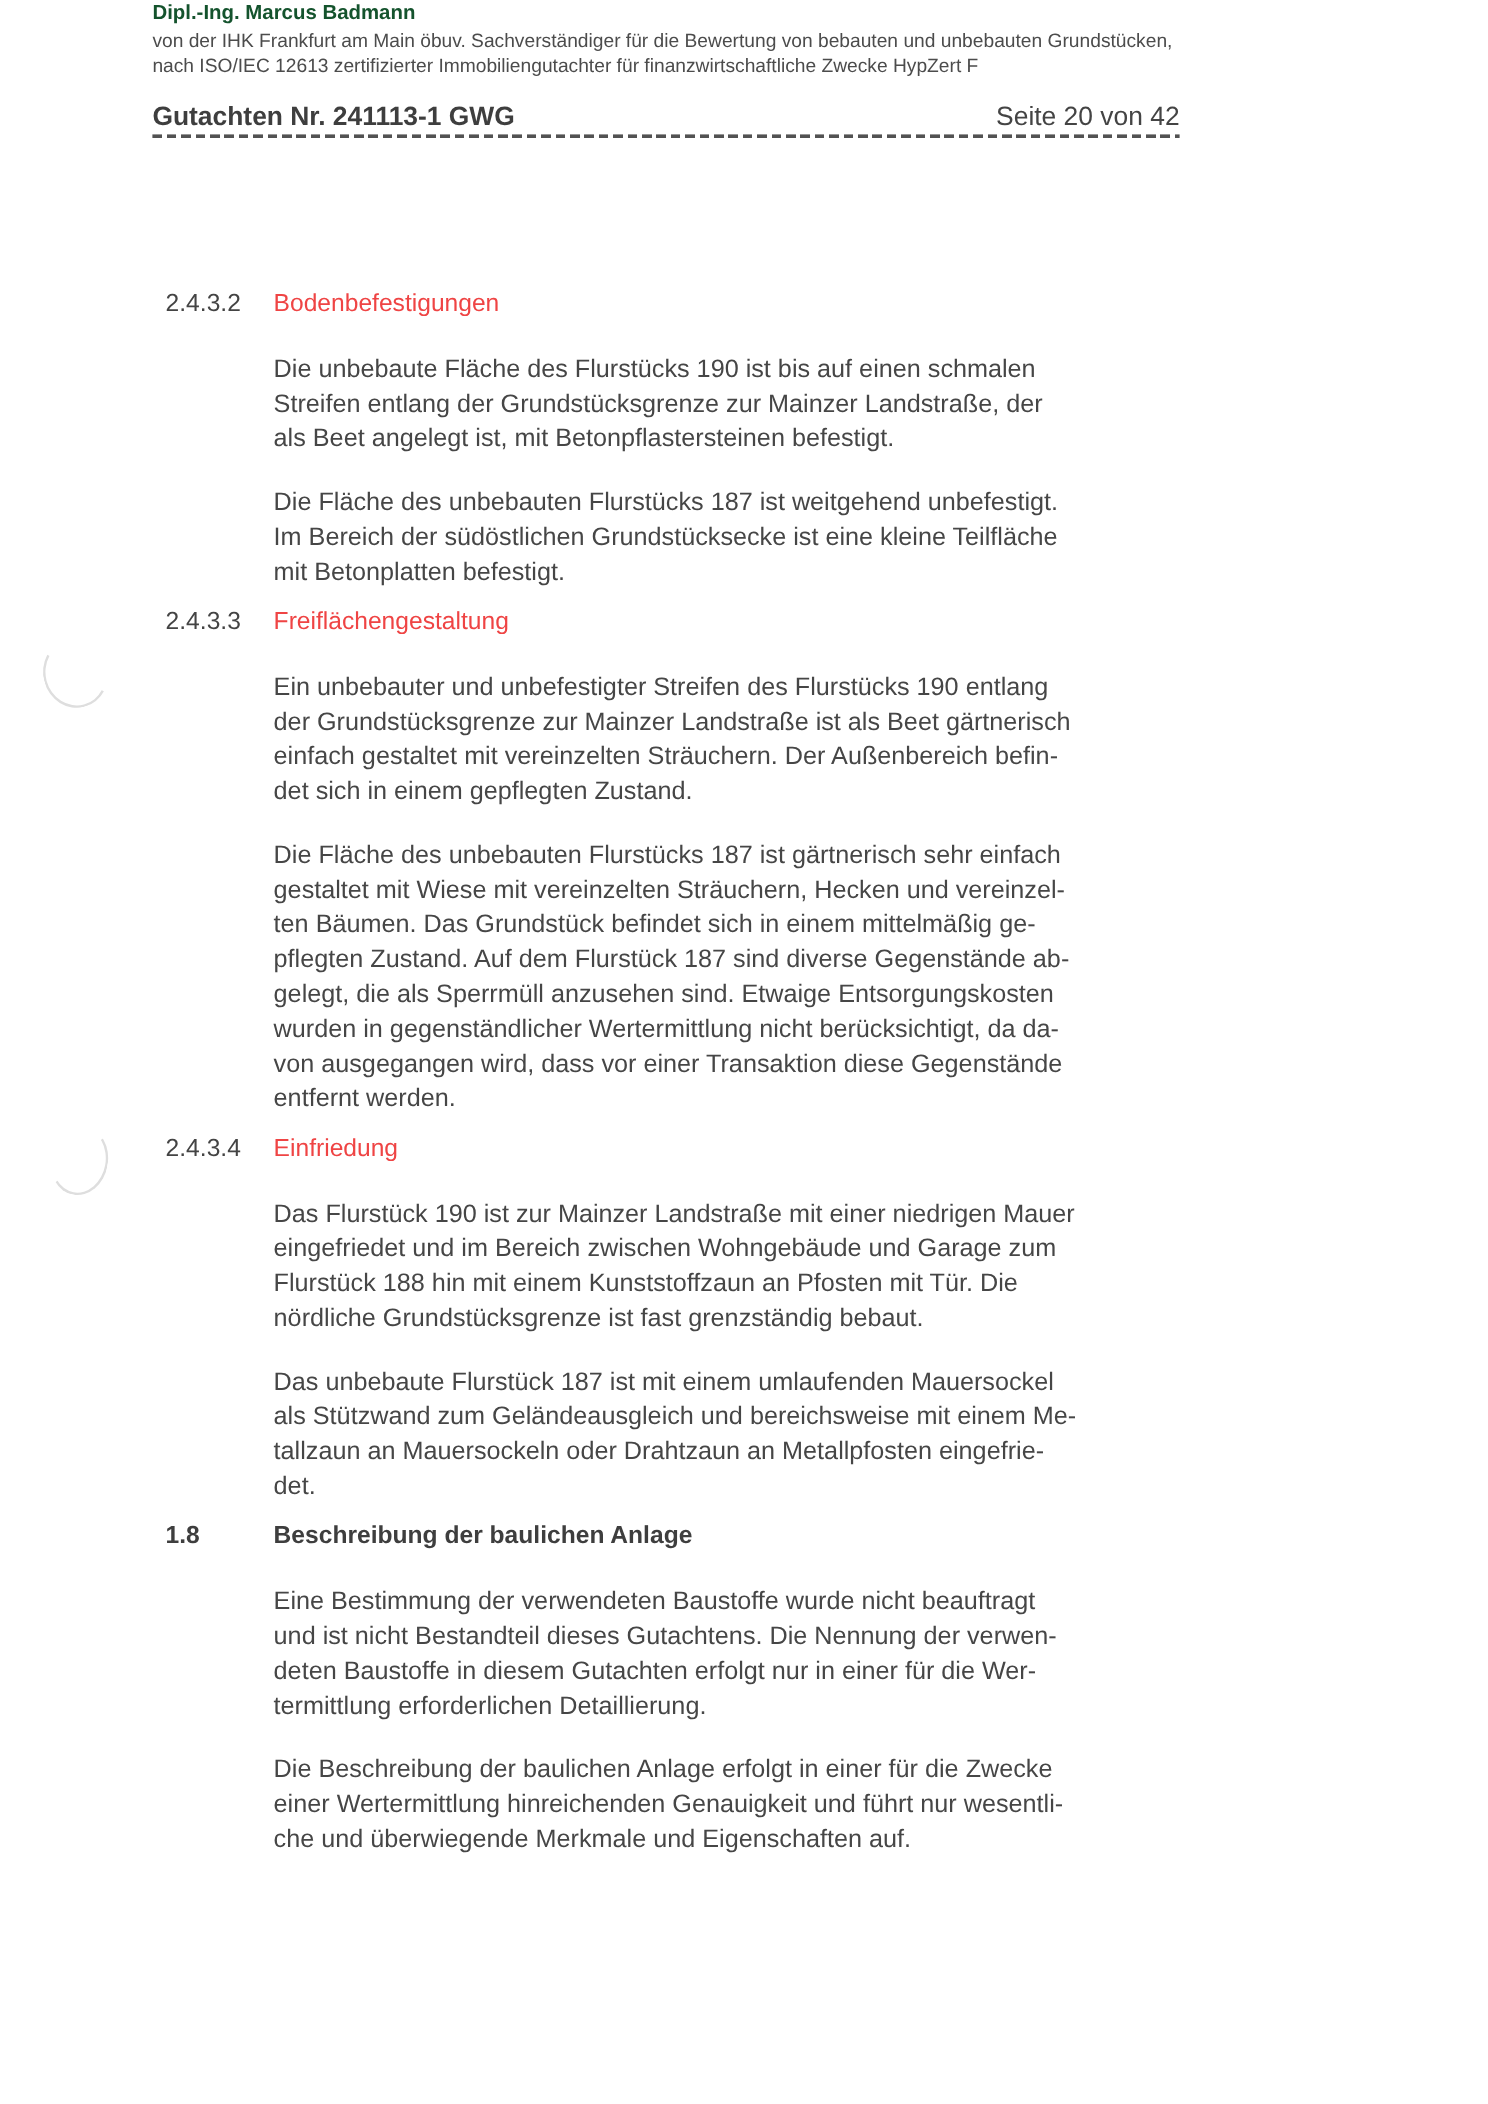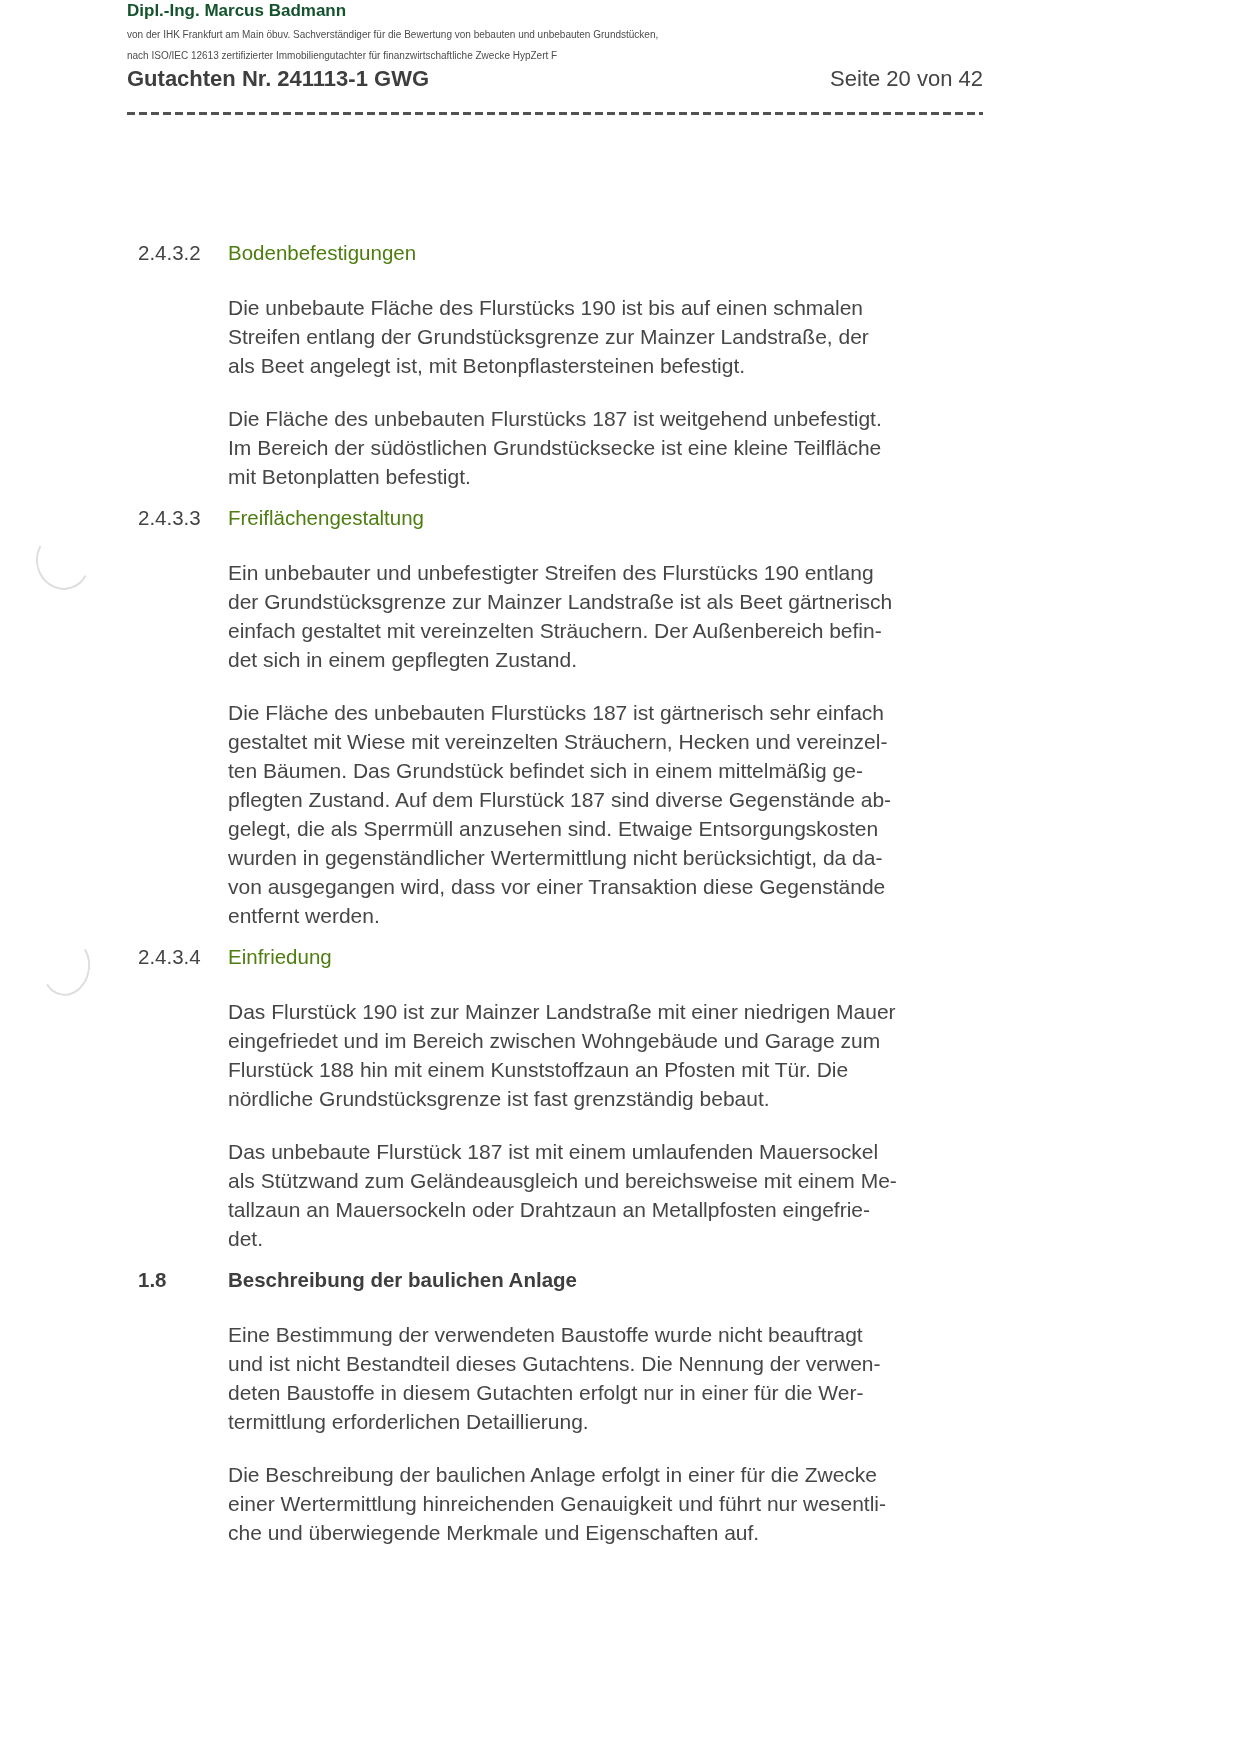--- a/index.html
+++ b/index.html
@@ -25,28 +25,29 @@
     width: 856px;
   }
   .author-name {
     font-size: 17px;
     font-weight: bold;
     color: #14532d;
     line-height: 19px;
   }
   .credentials {
     margin-top: 4px;
-    font-size: 10px;
+    font-size: 16px;
     line-height: 21px;
     color: #4c4c4c;
   }
   .title-row {
     display: flex;
     justify-content: space-between;
     align-items: flex-start;
+    margin-top: 18px;
   }
   .report-title {
     font-size: 22px;
     font-weight: bold;
     color: #3e3e3e;
   }
   .page-indicator {
     font-size: 22px;
     color: #444444;
   }
@@ -107,21 +108,21 @@
   }
   .sec-body {
     flex: 1;
     min-width: 0;
   }
   .sec-title {
     margin: 0 0 26px 0;
     font-size: 20.5px;
     font-weight: normal;
     line-height: 29px;
-    color: #4d7c0f;
+    color: #ef4444;
   }
   .section.bold .sec-num,
   .section.bold .sec-title {
     font-weight: bold;
     color: #3e3e3e;
   }
   .para {
     margin: 0 0 24px 0;
     font-size: 21px;
     line-height: 29px;

